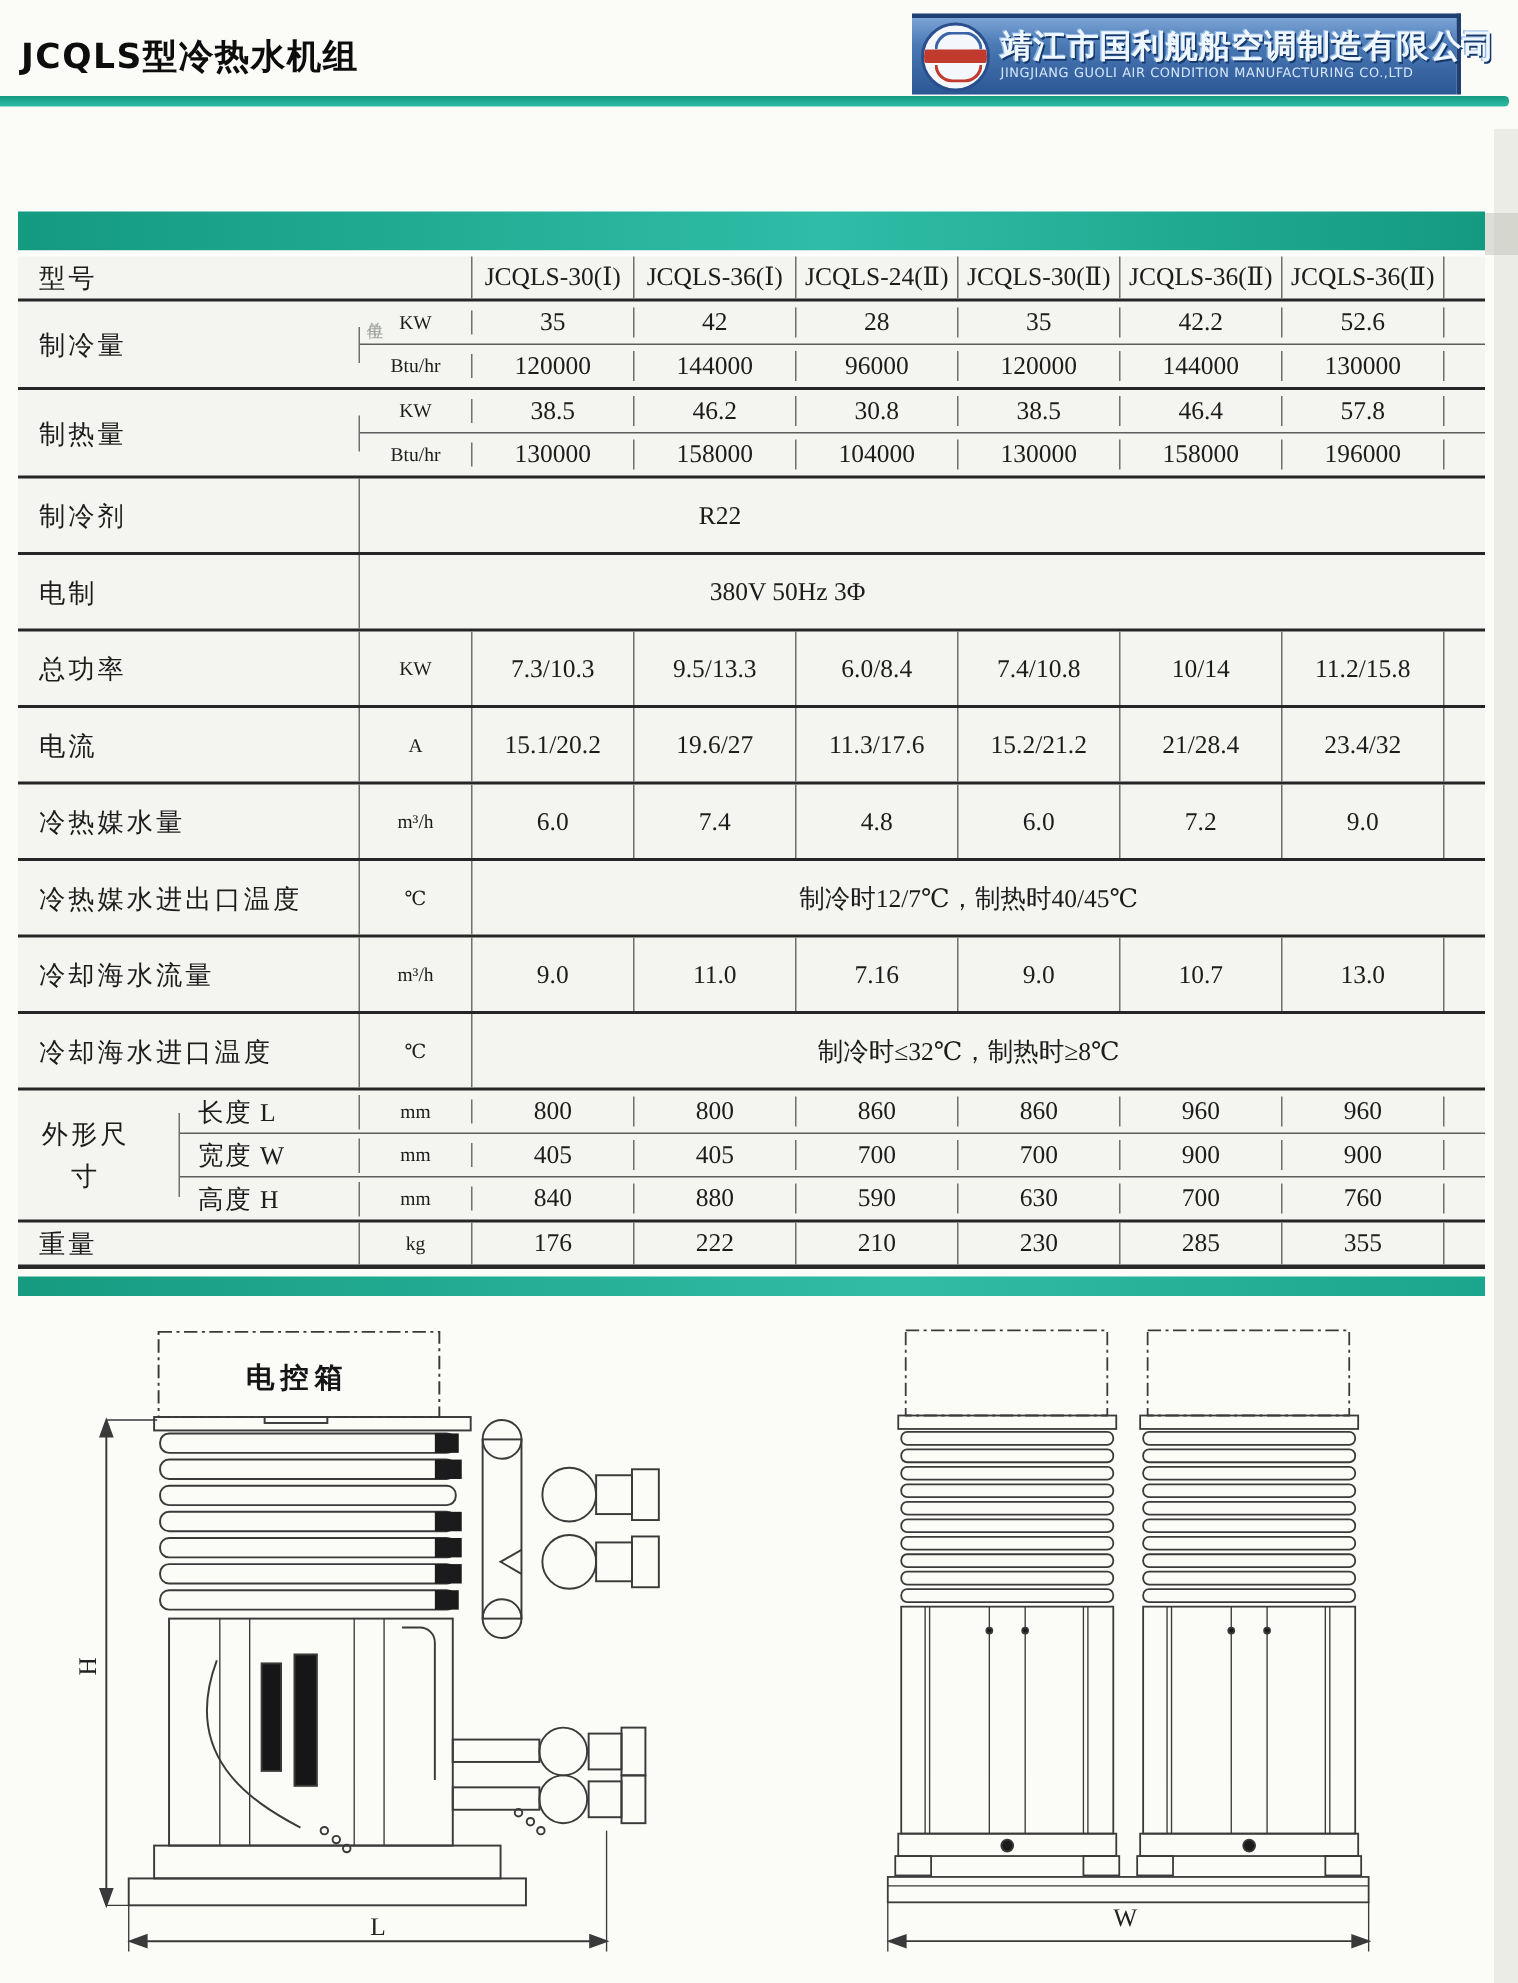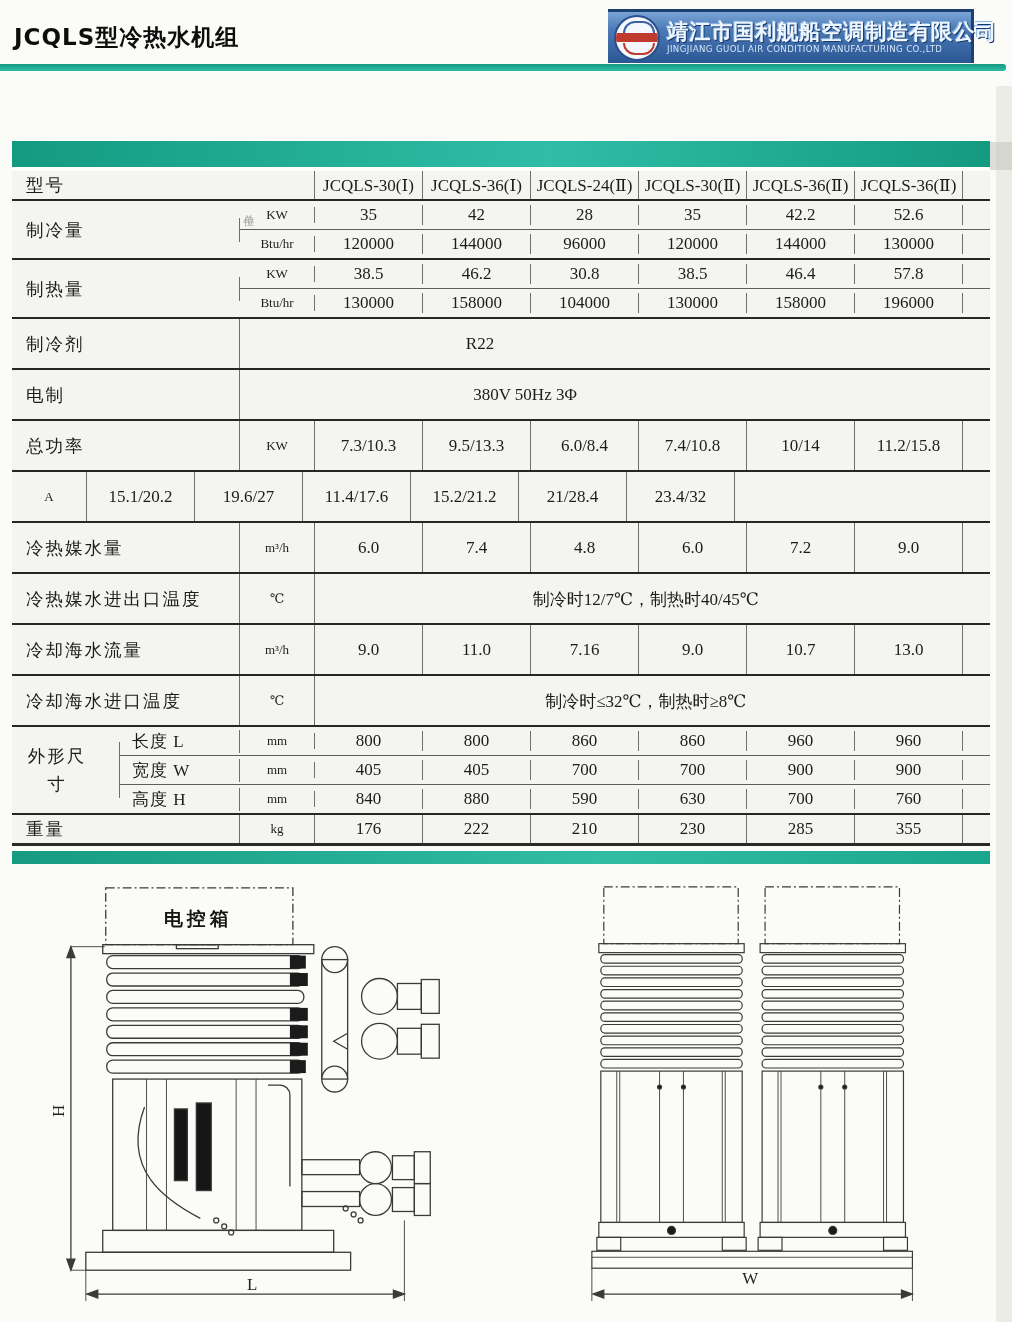--- a/index.html
+++ b/index.html
@@ -195,24 +195,25 @@
         <div class="cell unit">KW</div>
         <div class="cell data">7.3/10.3</div>
         <div class="cell data">9.5/13.3</div>
         <div class="cell data">6.0/8.4</div>
         <div class="cell data">7.4/10.8</div>
         <div class="cell data">10/14</div>
         <div class="cell data">11.2/15.8</div>
         <div class="cell filler"></div>
       </div>
       <div class="row r-tall hr-strong">
+        <div class="cell lbl w-lblfull">电流</div>
         <div class="cell unit">A</div>
         <div class="cell data">15.1/20.2</div>
         <div class="cell data">19.6/27</div>
-        <div class="cell data">11.4/17.6</div>
+        <div class="cell data">11.3/17.6</div>
         <div class="cell data">15.2/21.2</div>
         <div class="cell data">21/28.4</div>
         <div class="cell data">23.4/32</div>
         <div class="cell filler"></div>
       </div>
       <div class="row r-tall hr-strong">
         <div class="cell lbl w-lblfull">冷热媒水量</div>
         <div class="cell unit">m³/h</div>
         <div class="cell data">6.0</div>
         <div class="cell data">7.4</div>

